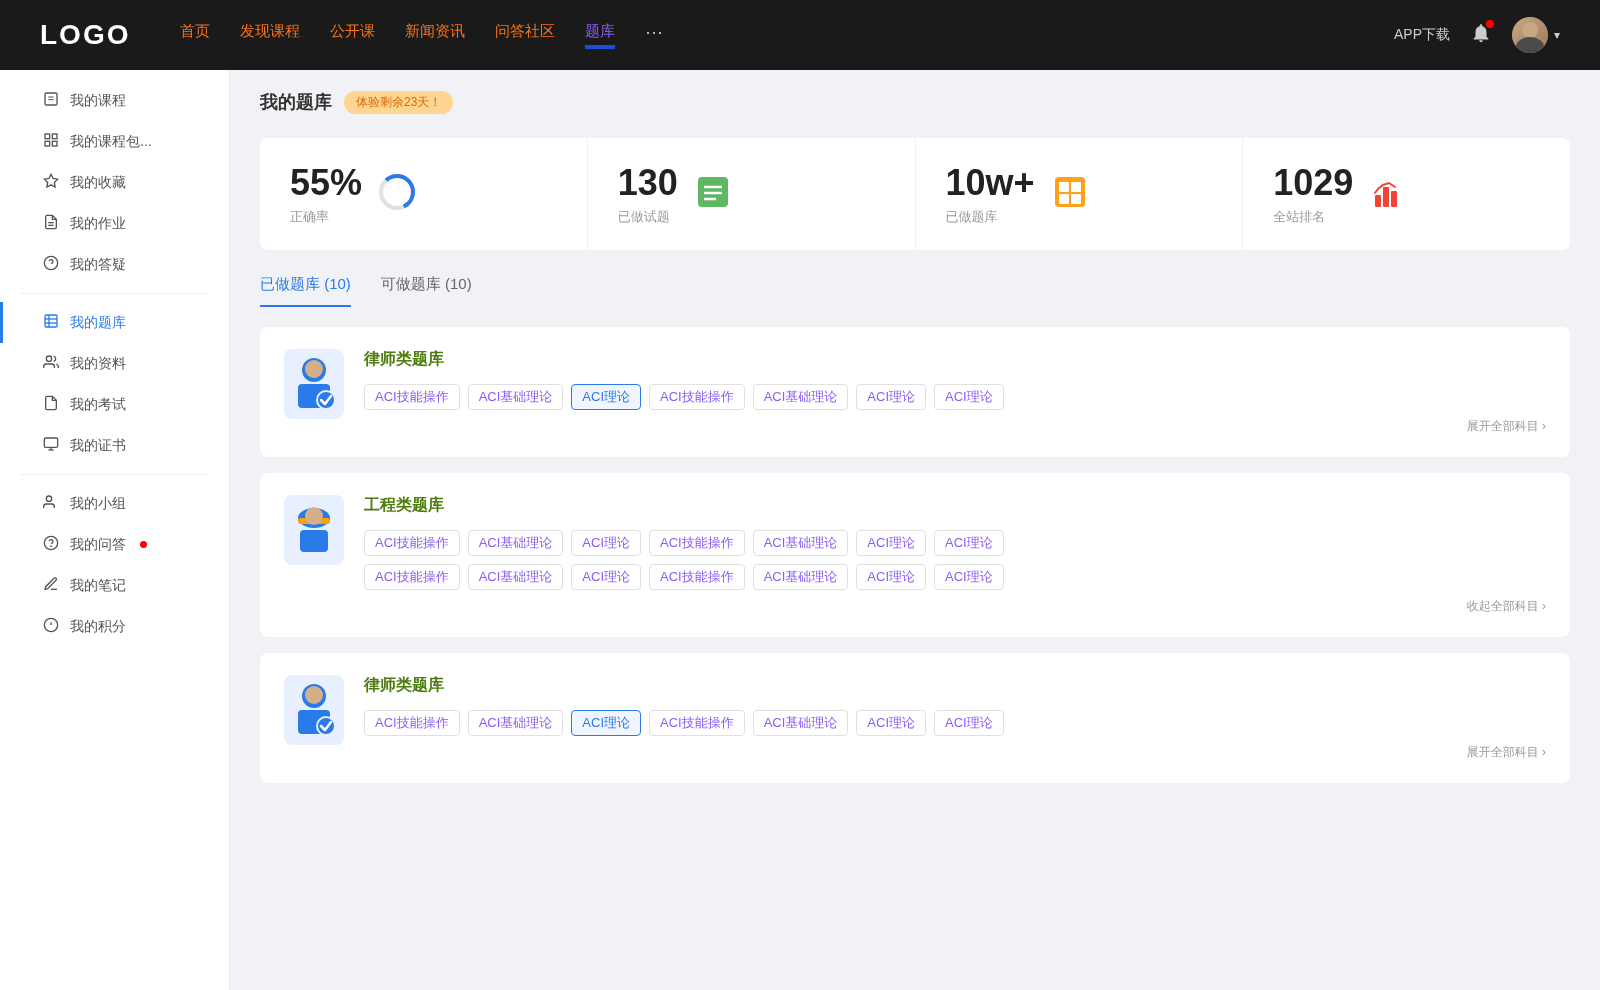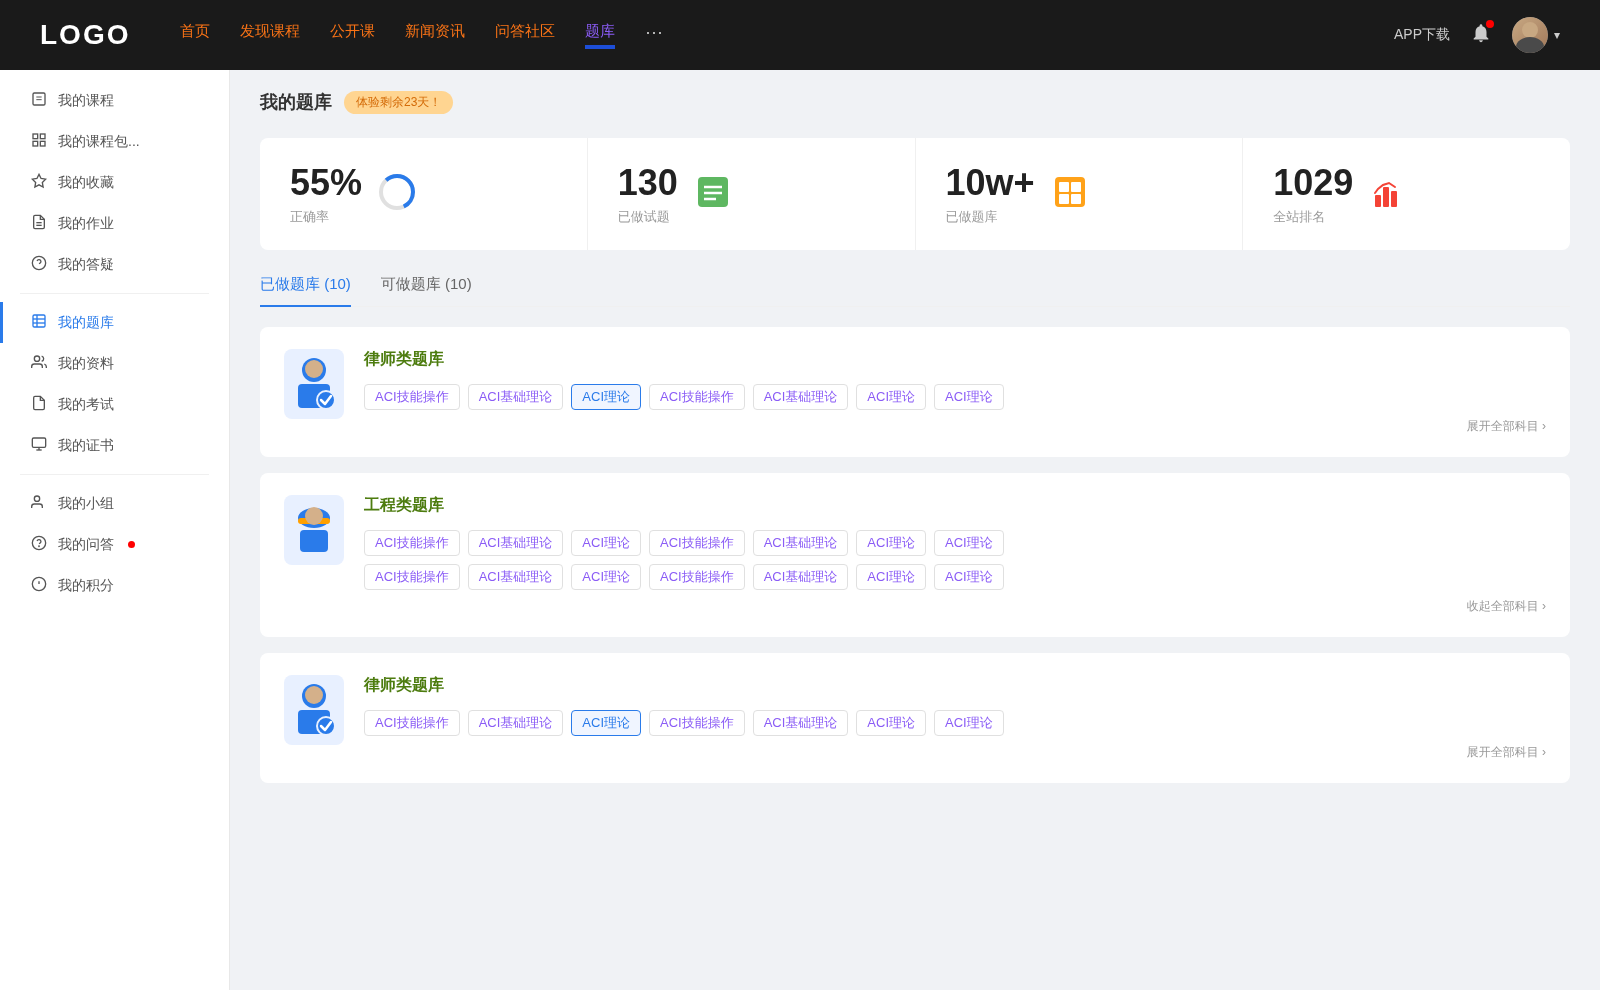--- a/index.html
+++ b/index.html
@@ -27,21 +27,21 @@
 
     
     .sidebar { width: 230px; background: #fff; padding: 0; flex-shrink: 0; border-right: 1px solid #e8e8e8; }
     .profile-section { display: flex; flex-direction: column; align-items: center; padding: 30px 20px 20px; }
     .profile-avatar { width: 90px; height: 90px; border-radius: 50%; background: linear-gradient(135deg, #d4b896, #c9a07a); overflow: hidden; margin-bottom: 12px; }
     .profile-avatar-inner { width: 100%; height: 100%; background: linear-gradient(135deg, #c8a882 0%, #b8906a 50%, #9a7550 100%); border-radius: 50%; position: relative; overflow: hidden; }
     .profile-name { font-size: 15px; font-weight: 500; color: #333; margin-bottom: 6px; }
     .profile-motto { font-size: 12px; color: #999; text-align: center; }
 
     .sidebar-menu { padding: 10px 0; }
-    .menu-item { display: flex; align-items: center; gap: 10px; padding: 11px 30px; cursor: pointer; color: #555; font-size: 14px; position: relative; }
+    .menu-item { display: flex; align-items: center; gap: 10px; padding: 11px 42px; cursor: pointer; color: #555; font-size: 14px; position: relative; }
     .menu-item.active { color: #2a7bea; font-weight: 500; }
     .menu-item.active::before { content: ''; position: absolute; left: 0; top: 0; bottom: 0; width: 3px; background: #2a7bea; }
     .menu-icon { font-size: 15px; color: inherit; width: 18px; text-align: center; }
     .menu-dot { width: 7px; height: 7px; background: #f00; border-radius: 50%; margin-left: 4px; }
     .divider { height: 1px; background: #f0f0f0; margin: 8px 20px; }
 
     
     .main { flex: 1; padding: 20px 30px; }
 
     
@@ -224,20 +224,29 @@
               <path d="M9.09 9a3 3 0 0 1 5.83 1c0 2-3 3-3 3"></path>
               <circle cx="12" cy="17" r="0.5" fill="currentColor"></circle>
             </svg>
         </span>
         <span>我的问答</span>
         <div class="menu-dot"></div>
       </div>
       <div class="menu-item">
         <span class="menu-icon">
           <svg width="16" height="16" viewBox="0 0 24 24" fill="none" stroke="currentColor" stroke-width="2">
+              <path d="M12 20h9"></path>
+              <path d="M16.5 3.5a2.121 2.121 0 0 1 3 3L7 19l-4 1 1-4L16.5 3.5z"></path>
+            </svg>
+        </span>
+        <span>我的笔记</span>
+      </div>
+      <div class="menu-item">
+        <span class="menu-icon">
+          <svg width="16" height="16" viewBox="0 0 24 24" fill="none" stroke="currentColor" stroke-width="2">
               <circle cx="12" cy="12" r="10"></circle>
               <line x1="12" y1="8" x2="12" y2="12"></line>
               <line x1="12" y1="16" x2="12.01" y2="16" stroke-width="3"></line>
             </svg>
         </span>
         <span>我的积分</span>
       </div>
     </div>
   </aside>
 

